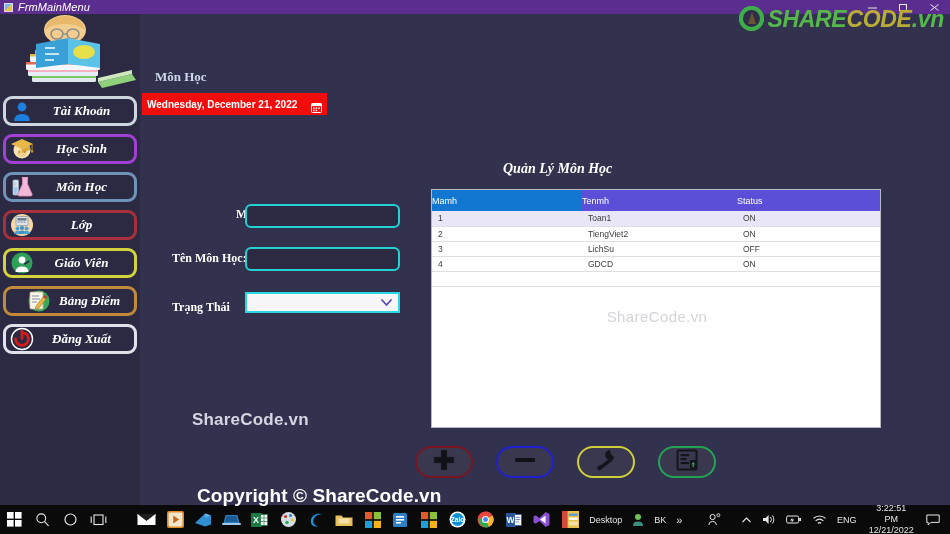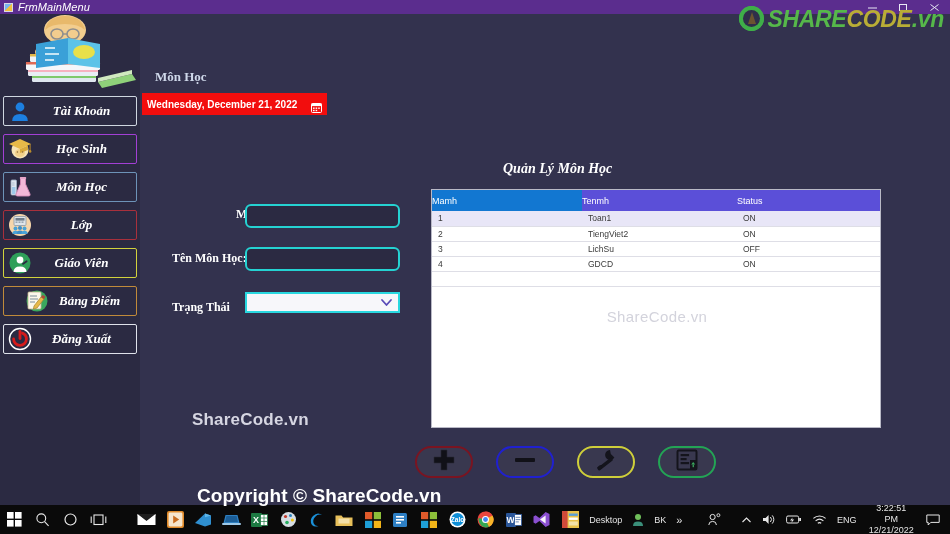--- a/index.html
+++ b/index.html
@@ -83,24 +83,24 @@
   .avatar {
     position: absolute; left: 0; top: 0;
     width: 140px; height: 82px;
     background: #2b2a42;
     overflow: hidden;
   }
   .menu { position: absolute; left: 3px; top: 82px; width: 134px; }
   .menu-item {
     position: relative;
     height: 30px; margin-bottom: 8px;
-    border-radius: 2px;
+    border-radius: 9px;
     background: #2b2a42;
     display: flex; align-items: center;
-    border: 1px solid #bef264;
+    border: 3px solid #bef264;
   }
   .mi-icon {
     width: 26px; height: 26px; margin-left: 3px;
     flex: none; position: relative;
     display: flex; align-items: center; justify-content: center;
   }
   .mi-label {
     font-family: "Liberation Serif", serif;
     font-style: italic; font-weight: bold;
     font-size: 13px; color: #ffffff;

